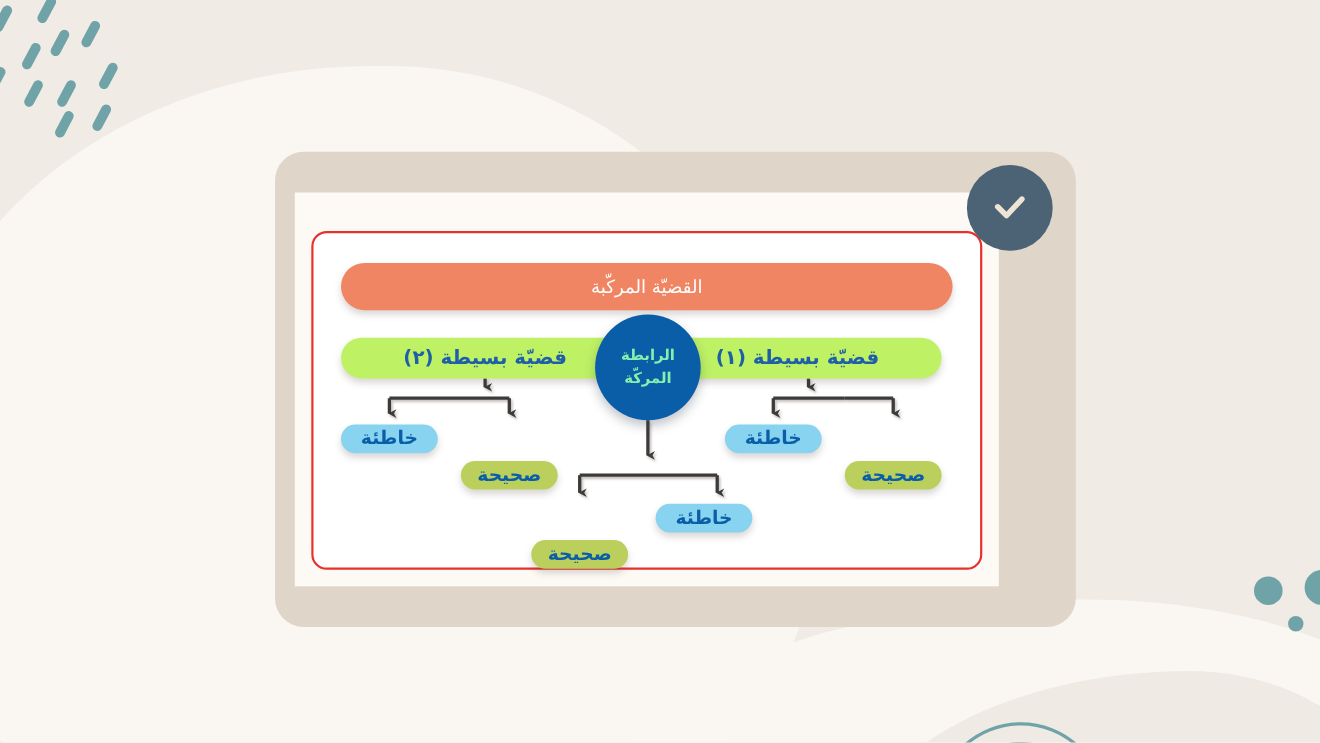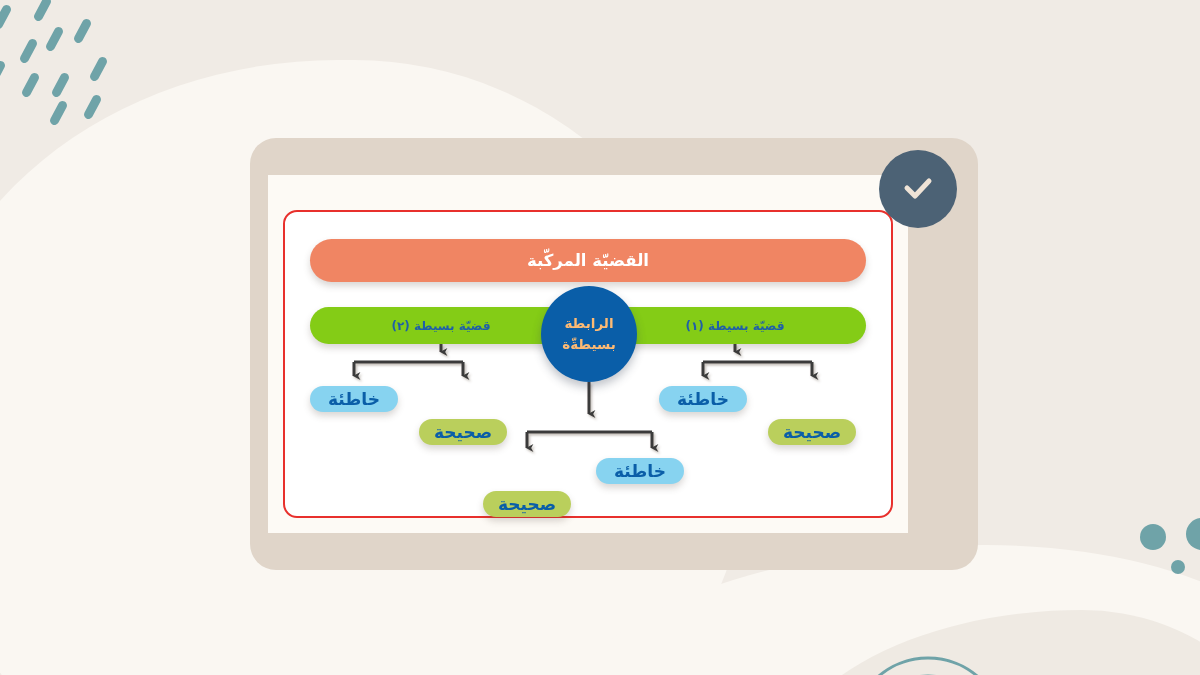--- a/index.html
+++ b/index.html
@@ -99,42 +99,42 @@
     box-shadow:0 4px 7px rgba(80,70,60,0.22);
   }
 
   .title-bar {
     left:27px; top:29px;
     width:556px; height:43px;
     background:#F08563;
     border-radius:22px;
     color:#FFFFFF;
     font-size:16.5px;
-    font-weight:bold;
+    font-weight:normal;
     letter-spacing:0.3px;
   }
 
   .simple-bar {
     top:97px;
     width:262px; height:37px;
-    background:#84cc16;
+    background:#bef264;
     border-radius:19px;
     color:#1F5FA8;
-    font-size:12px;
+    font-size:18px;
     font-weight:bold;
   }
-  .simple-bar-1 { left:321px; }
+  .simple-bar-1 { left:311px; }
   .simple-bar-2 { left:27px; }
 
   .center-circle {
     left:258px; top:76px;
     width:96px; height:96px;
     border-radius:50%;
     background:#0A5EA8;
-    color:#fdba74;
+    color:#86efac;
     font-size:13.5px;
     font-weight:bold;
     line-height:1.55;
     flex-direction:column;
     box-shadow:0 5px 10px rgba(50,60,80,0.3);
     z-index:5;
   }
 
   .leaf {
     width:88px; height:26px;
@@ -237,21 +237,21 @@
   </svg>
 
   <div class="node title-bar">القضيّة المركّبة</div>
 
   <div class="node simple-bar simple-bar-1">قضيّة بسيطة (١)</div>
 
   <div class="node simple-bar simple-bar-2">قضيّة بسيطة (٢)</div>
 
   <div class="node center-circle">
     <span>الرابطة</span>
-    <span>بسيطةّة</span>
+    <span>المركّة</span>
   </div>
 
   <div class="node leaf leaf-blue leaf-r-blue">خاطئة</div>
   <div class="node leaf leaf-green leaf-r-green">صحيحة</div>
 
   <div class="node leaf leaf-blue leaf-l-blue">خاطئة</div>
   <div class="node leaf leaf-green leaf-l-green">صحيحة</div>
 
   <div class="node leaf leaf-green leaf-b-green">صحيحة</div>
   <div class="node leaf leaf-blue leaf-b-blue">خاطئة</div>

